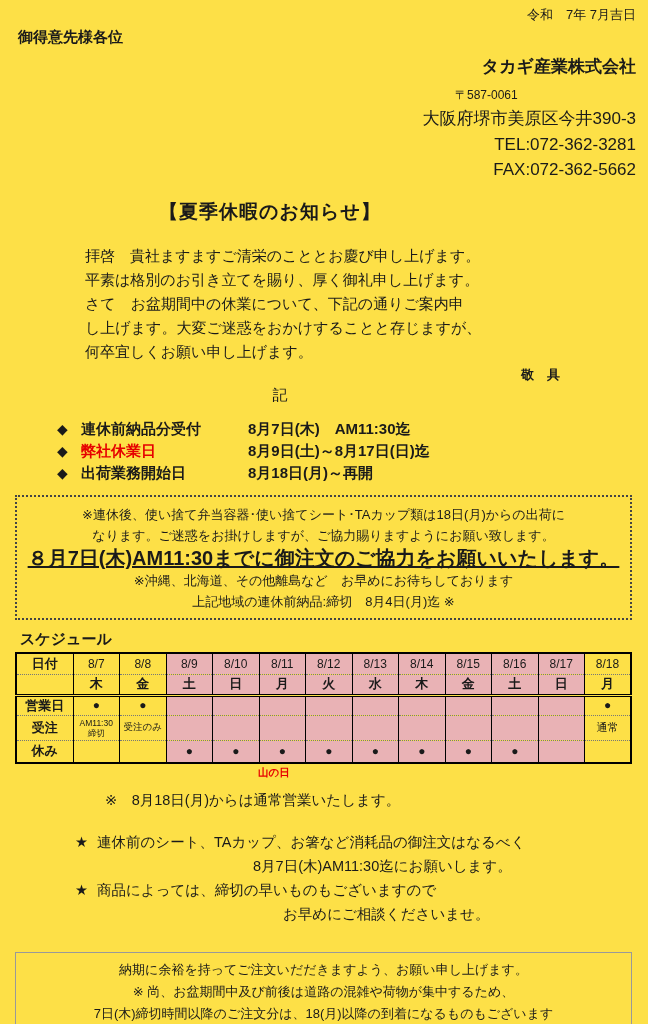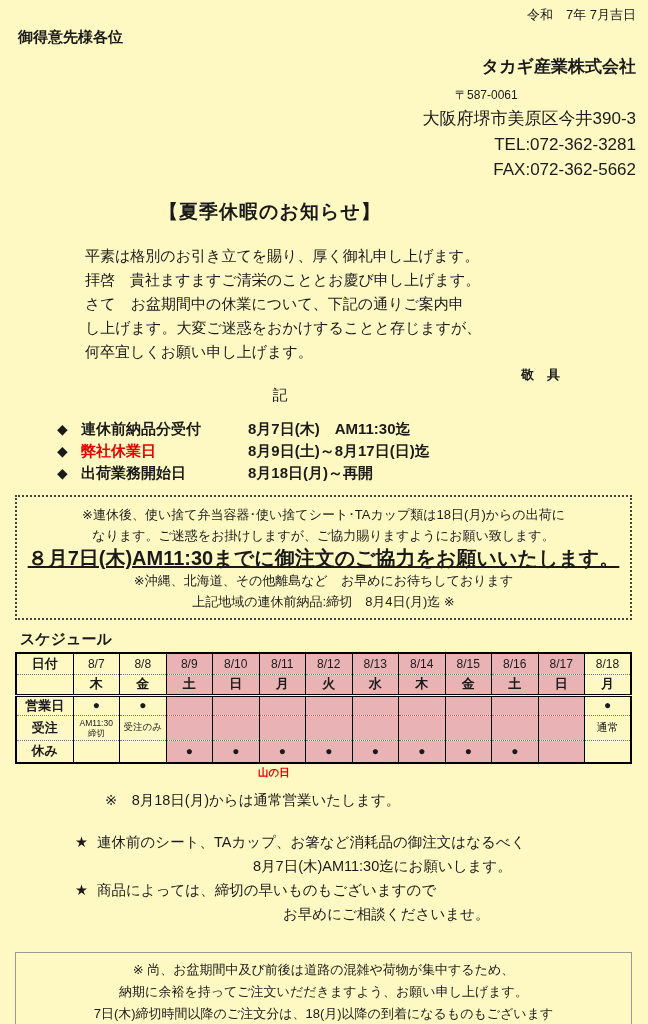--- a/index.html
+++ b/index.html
@@ -3,21 +3,21 @@
 <meta charset="utf-8">
 <style>
   :root{
     --red:#e60000;
     --pink:#e9b2b5;
     --ink:#1a1a1a;
   }
   *{box-sizing:border-box;margin:0;padding:0;}
   html,body{background:#fff;}
   body{font-family:"Liberation Sans","DejaVu Sans",sans-serif;color:var(--ink);}
-  .page{position:relative;width:648px;height:1024px;background:#fef9c3;overflow:hidden;}
+  .page{position:relative;width:648px;height:1024px;background:#fde047;overflow:hidden;}
 
   .date-line{padding-top:6px;padding-right:12px;text-align:right;font-size:13px;}
   .recipient{margin:4px 0 0 18px;font-size:15px;font-weight:bold;}
   .company-name{margin:8px 12px 0 0;text-align:right;font-size:17px;font-weight:bold;}
   .postal{margin:9px 0 0 455px;font-size:12px;}
   .company-line{margin:3px 12px 0 0;text-align:right;font-size:17px;}
   .tel-line{margin-top:5px;}
   .fax-line{margin-top:5px;padding-left:6px;}
 
   .title{margin-top:19px;width:540px;text-align:center;font-size:19px;font-weight:bold;letter-spacing:1px;}
@@ -75,22 +75,22 @@
 
   <div class="company-name">タカギ産業株式会社</div>
   <div class="postal">〒587-0061</div>
   <div class="company-line">大阪府堺市美原区今井390-3</div>
   <div class="company-line tel-line">TEL:072-362-3281</div>
   <div class="company-line fax-line">FAX:072-362-5662</div>
 
   <div class="title">【夏季休暇のお知らせ】</div>
 
   <div class="body-text">
+    <div>拝啓　貴社ますますご清栄のこととお慶び申し上げます。</div>
     <div>平素は格別のお引き立てを賜り、厚く御礼申し上げます。</div>
-    <div>拝啓　貴社ますますご清栄のこととお慶び申し上げます。</div>
     <div>さて　お盆期間中の休業について、下記の通りご案内申</div>
     <div>し上げます。大変ご迷惑をおかけすることと存じますが、</div>
     <div>何卒宜しくお願い申し上げます。</div>
   </div>
   <div class="keigu">敬　具</div>
   <div class="ki">記</div>
 
   <div class="bullet-list">
     <div class="bullet-row">
       <span class="diamond">◆</span>
@@ -221,18 +221,18 @@
   <div class="normal-note">※　8月18日(月)からは通常営業いたします。</div>
 
   <div class="star-list">
     <div class="star-line1"><span class="star">★</span><span>連休前のシート、TAカップ、お箸など消耗品の御注文はなるべく</span></div>
     <div class="star-line2-a">8月7日(木)AM11:30迄にお願いします。</div>
     <div class="star-line1"><span class="star">★</span><span>商品によっては、締切の早いものもございますので</span></div>
     <div class="star-line2-b">お早めにご相談くださいませ。</div>
   </div>
 
   <div class="solid-box">
+    <div class="ln">納期に余裕を持ってご注文いだだきますよう、お願い申し上げます。</div>
     <div class="ln">※ 尚、お盆期間中及び前後は道路の混雑や荷物が集中するため、</div>
-    <div class="ln">納期に余裕を持ってご注文いだだきますよう、お願い申し上げます。</div>
     <div class="ln">7日(木)締切時間以降のご注文分は、18(月)以降の到着になるものもございます</div>
   </div>
 
 </div>
 
 </body></html>

